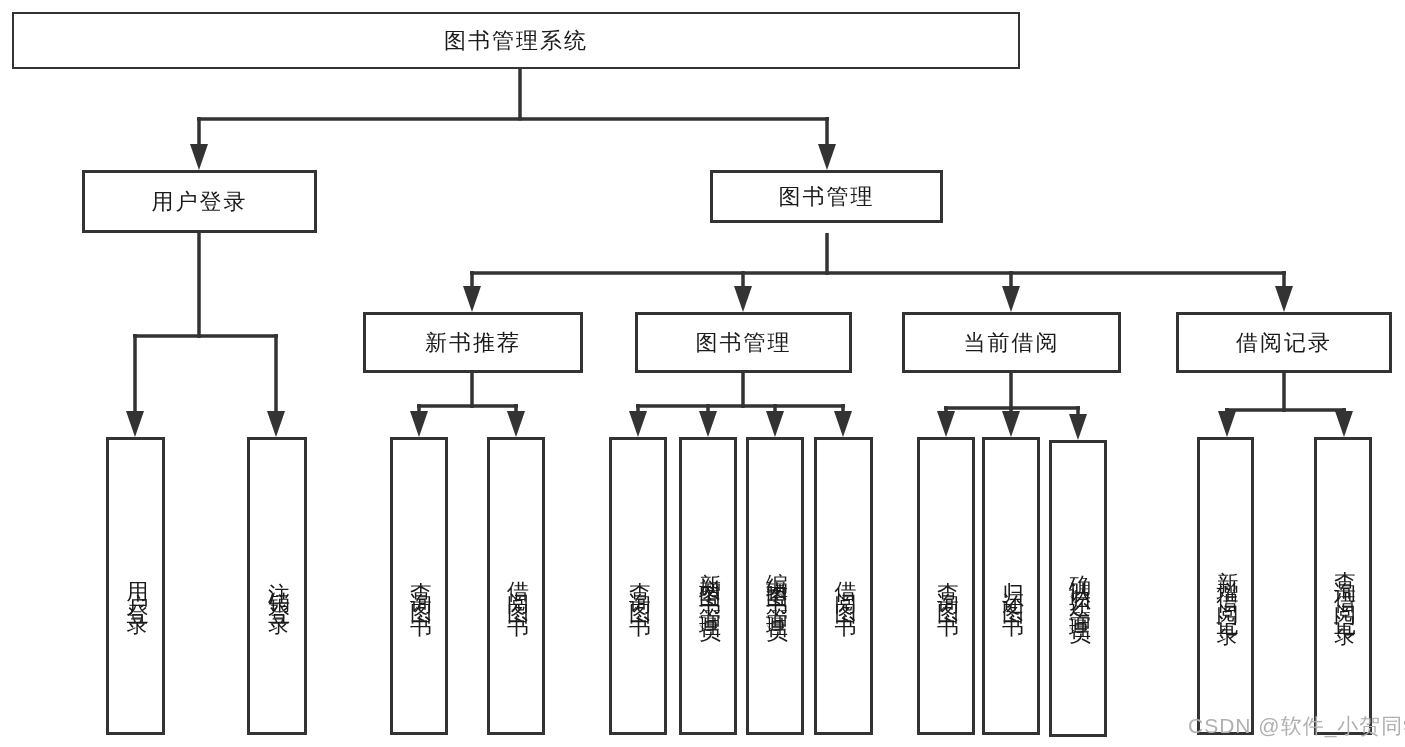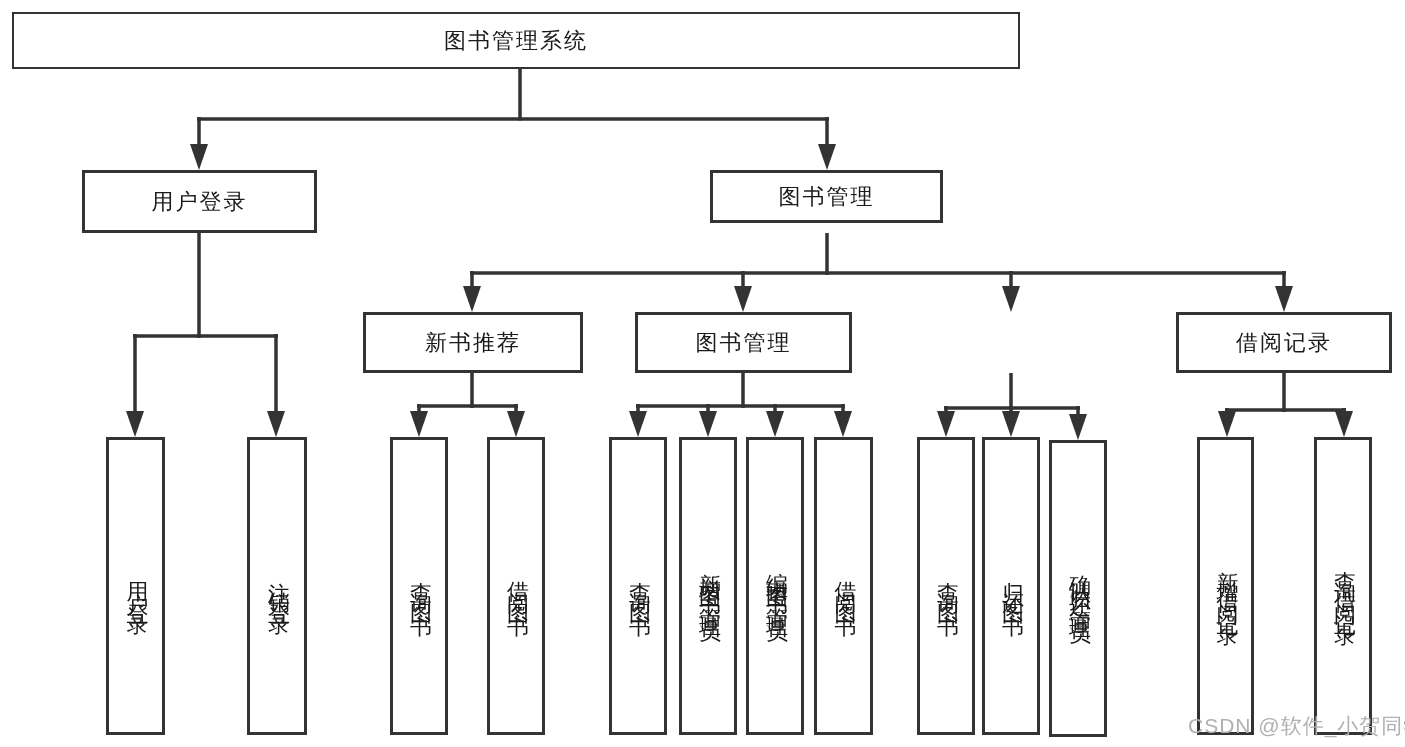--- a/index.html
+++ b/index.html
@@ -153,20 +153,23 @@
   <div class="node" style="left:710px; top:170px; width:233px; height:53px;">
     <span class="hlabel">图书管理</span>
   </div>
 
   <div class="node" style="left:363px; top:312px; width:220px; height:61px;">
     <span class="hlabel">新书推荐</span>
   </div>
   <div class="node" style="left:635px; top:312px; width:217px; height:61px;">
     <span class="hlabel">图书管理</span>
   </div>
+  <div class="node" style="left:902px; top:312px; width:219px; height:61px;">
+    <span class="hlabel">当前借阅</span>
+  </div>
   <div class="node" style="left:1176px; top:312px; width:216px; height:61px;">
     <span class="hlabel">借阅记录</span>
   </div>
 
   <div class="node" style="left:106px; top:437px; width:59px; height:298px;">
     <span class="vlabel">用户登录</span>
   </div>
   <div class="node" style="left:247px; top:437px; width:60px; height:298px;">
     <span class="vlabel">注销登录</span>
   </div>

